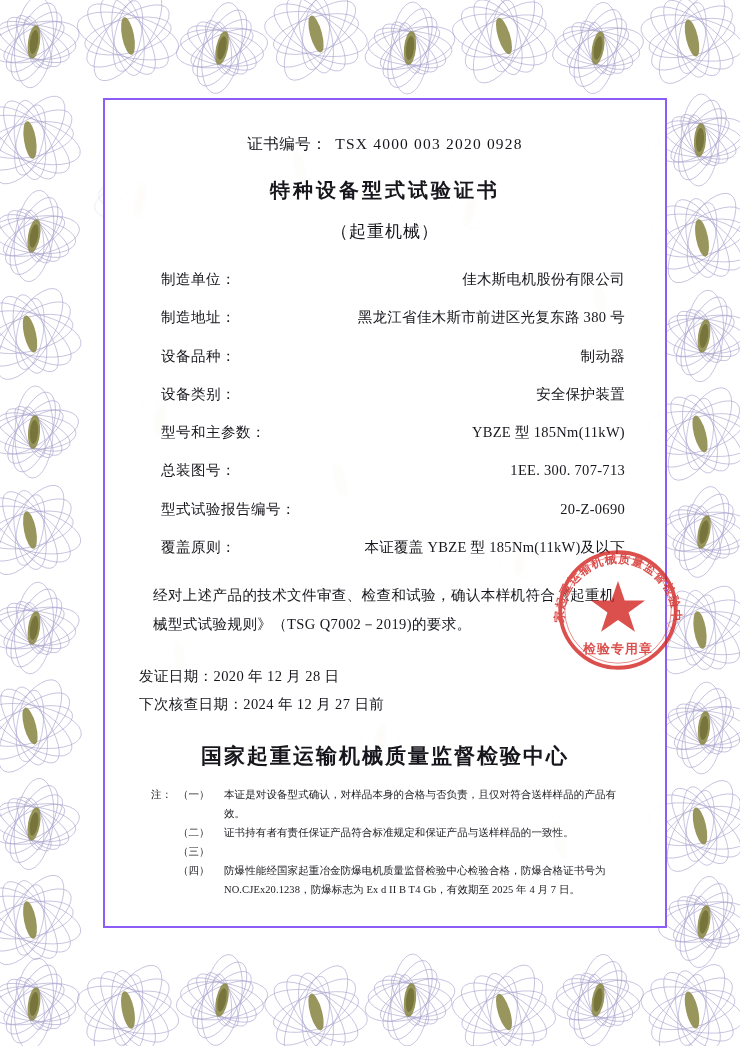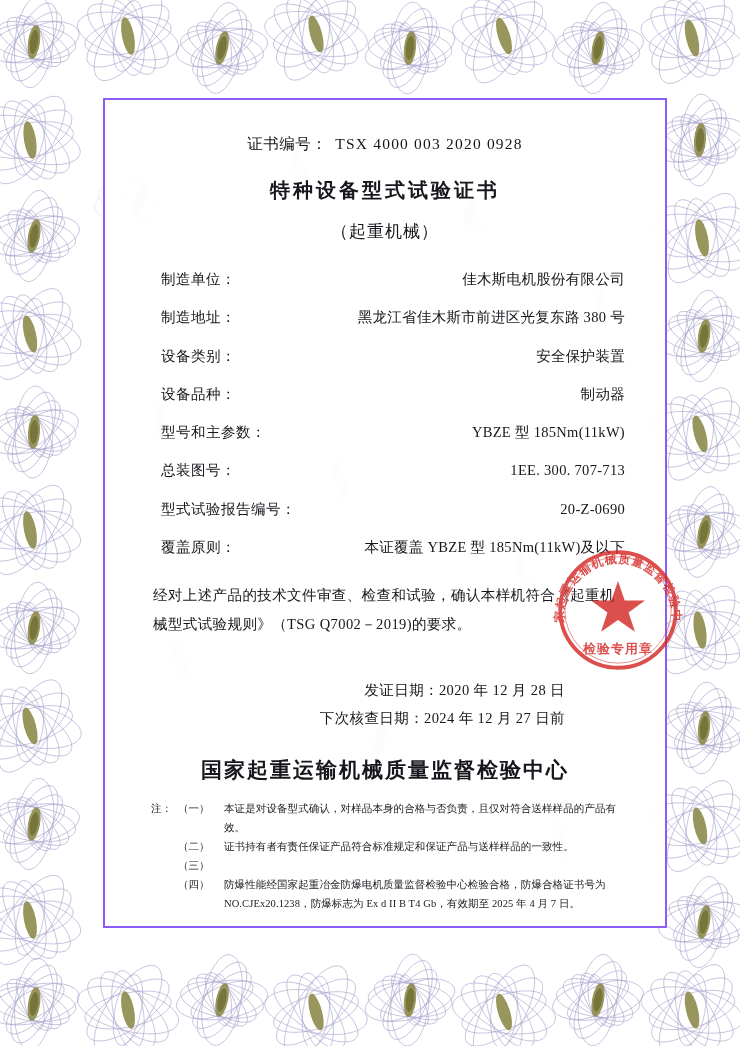--- a/index.html
+++ b/index.html
@@ -102,22 +102,22 @@
 
   .statement {
     margin: 22px 10px 0 14px;
     font-size: 14.5px;
     line-height: 2.05;
     letter-spacing: 0.4px;
     text-indent: 0;
   }
 
   .dates {
-    margin-top: 36px;
-    text-align: right;
+    margin-top: 22px;
+    text-align: left;
     padding-right: 66px;
     position: relative;
     z-index: 3;
   }
   .date-line {
     font-size: 14.5px;
     line-height: 1.95;
     letter-spacing: 0.4px;
     white-space: nowrap;
   }
@@ -281,26 +281,26 @@
       <div class="fields">
         <div class="field-row">
           <span class="field-label">制造单位：</span>
           <span class="field-value">佳木斯电机股份有限公司</span>
         </div>
         <div class="field-row">
           <span class="field-label">制造地址：</span>
           <span class="field-value">黑龙江省佳木斯市前进区光复东路 380 号</span>
         </div>
         <div class="field-row">
+          <span class="field-label">设备品种：</span>
+          <span class="field-value">制动器</span>
+        </div>
+        <div class="field-row">
           <span class="field-label">设备类别：</span>
           <span class="field-value">安全保护装置</span>
-        </div>
-        <div class="field-row">
-          <span class="field-label">设备品种：</span>
-          <span class="field-value">制动器</span>
         </div>
         <div class="field-row wide">
           <span class="field-label">型号和主参数：</span>
           <span class="field-value">YBZE 型 185Nm(11kW)</span>
         </div>
         <div class="field-row">
           <span class="field-label">总装图号：</span>
           <span class="field-value">1EE. 300. 707-713</span>
         </div>
         <div class="field-row wide">

